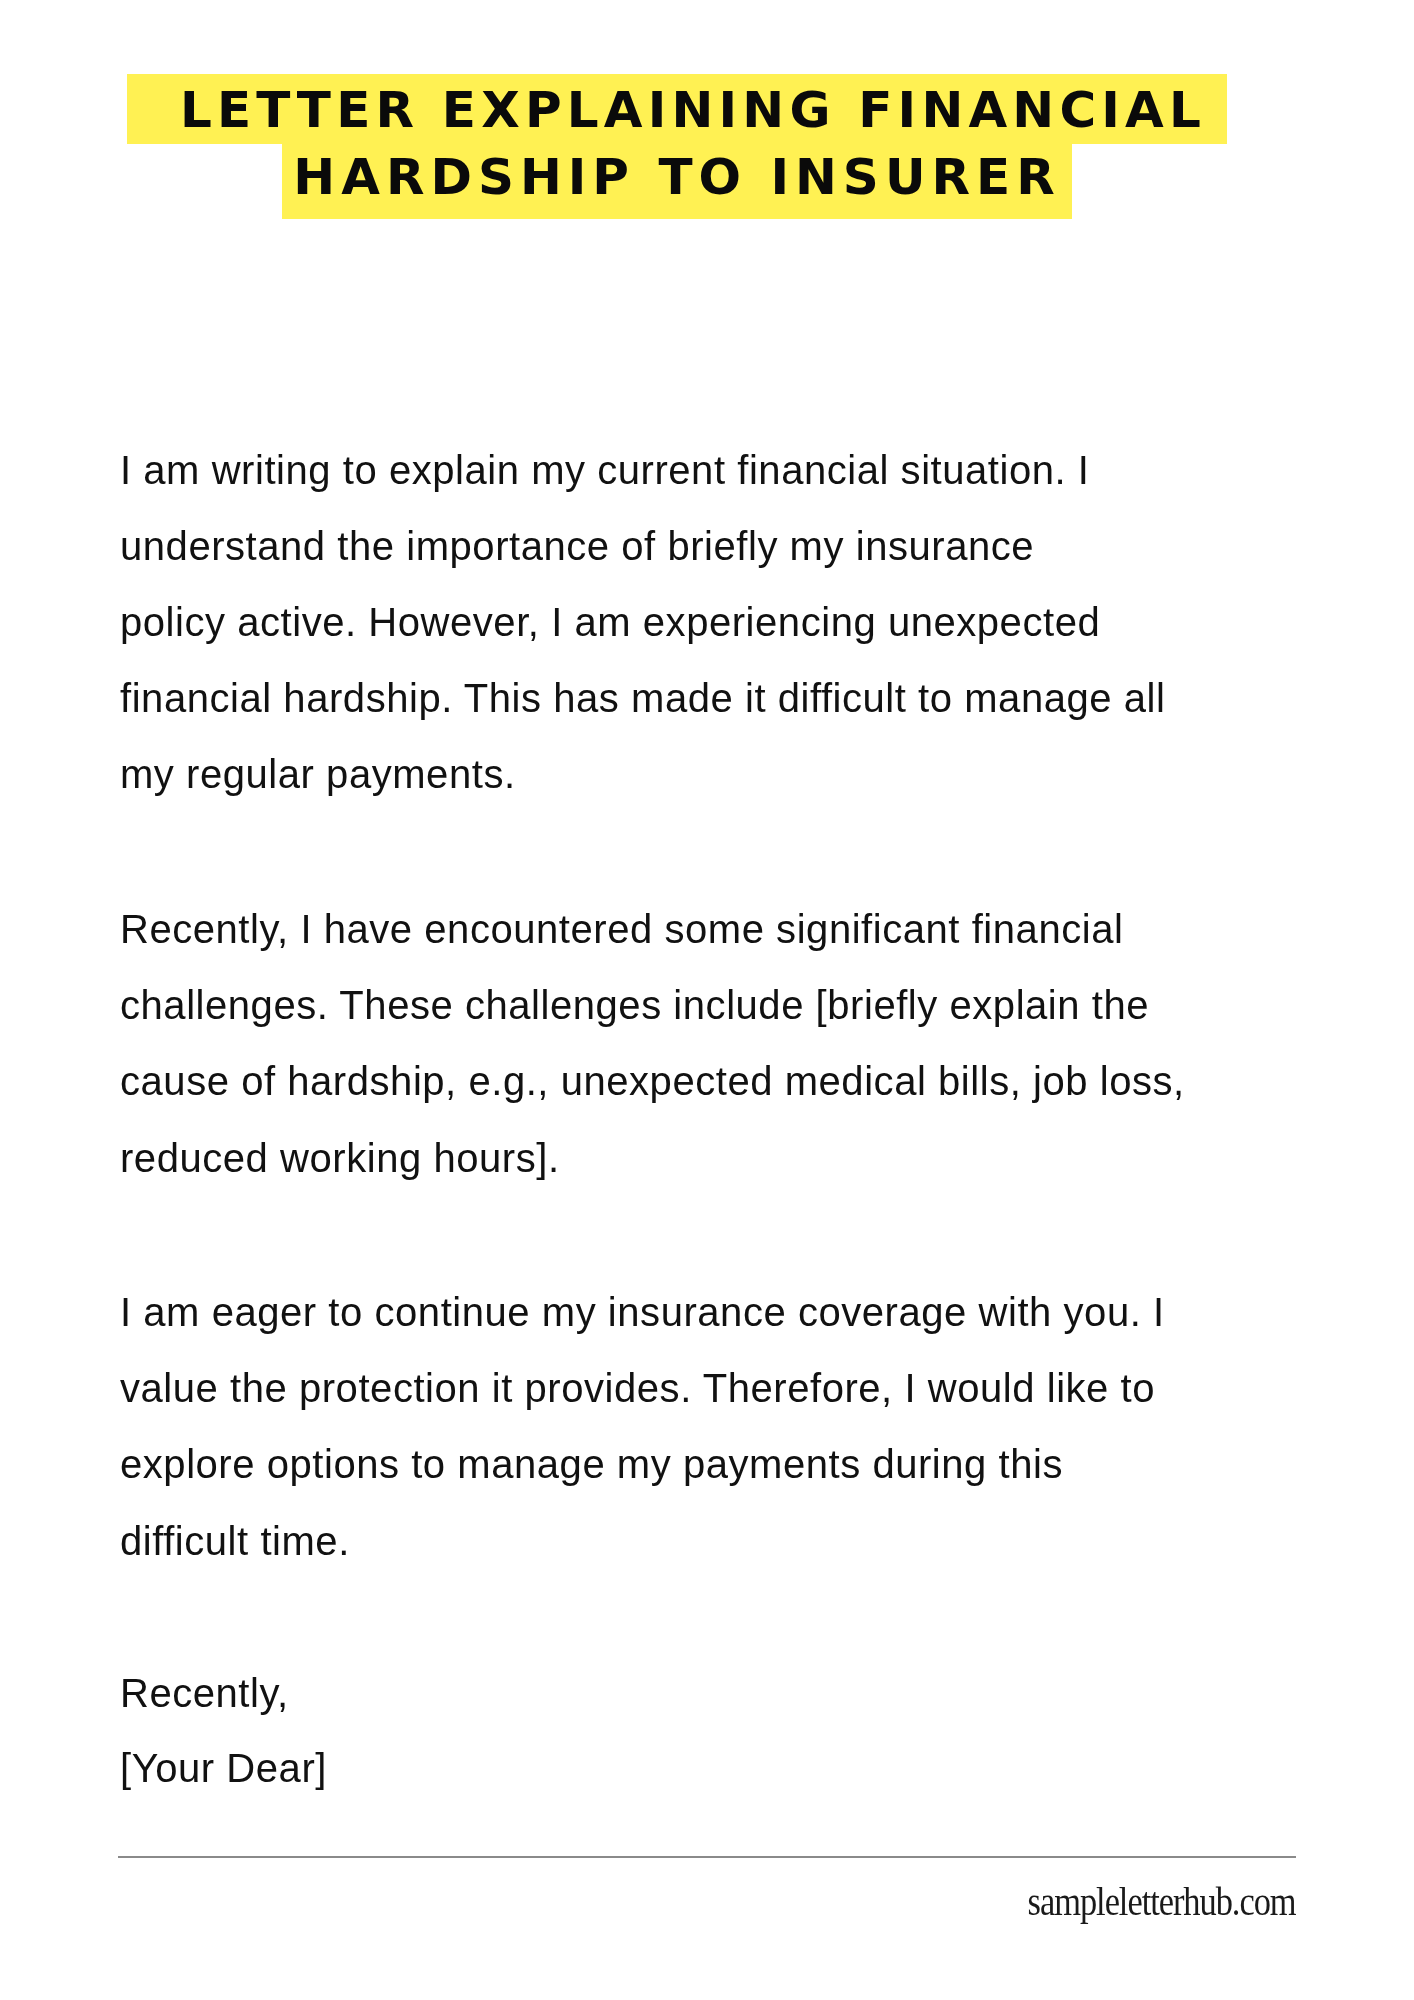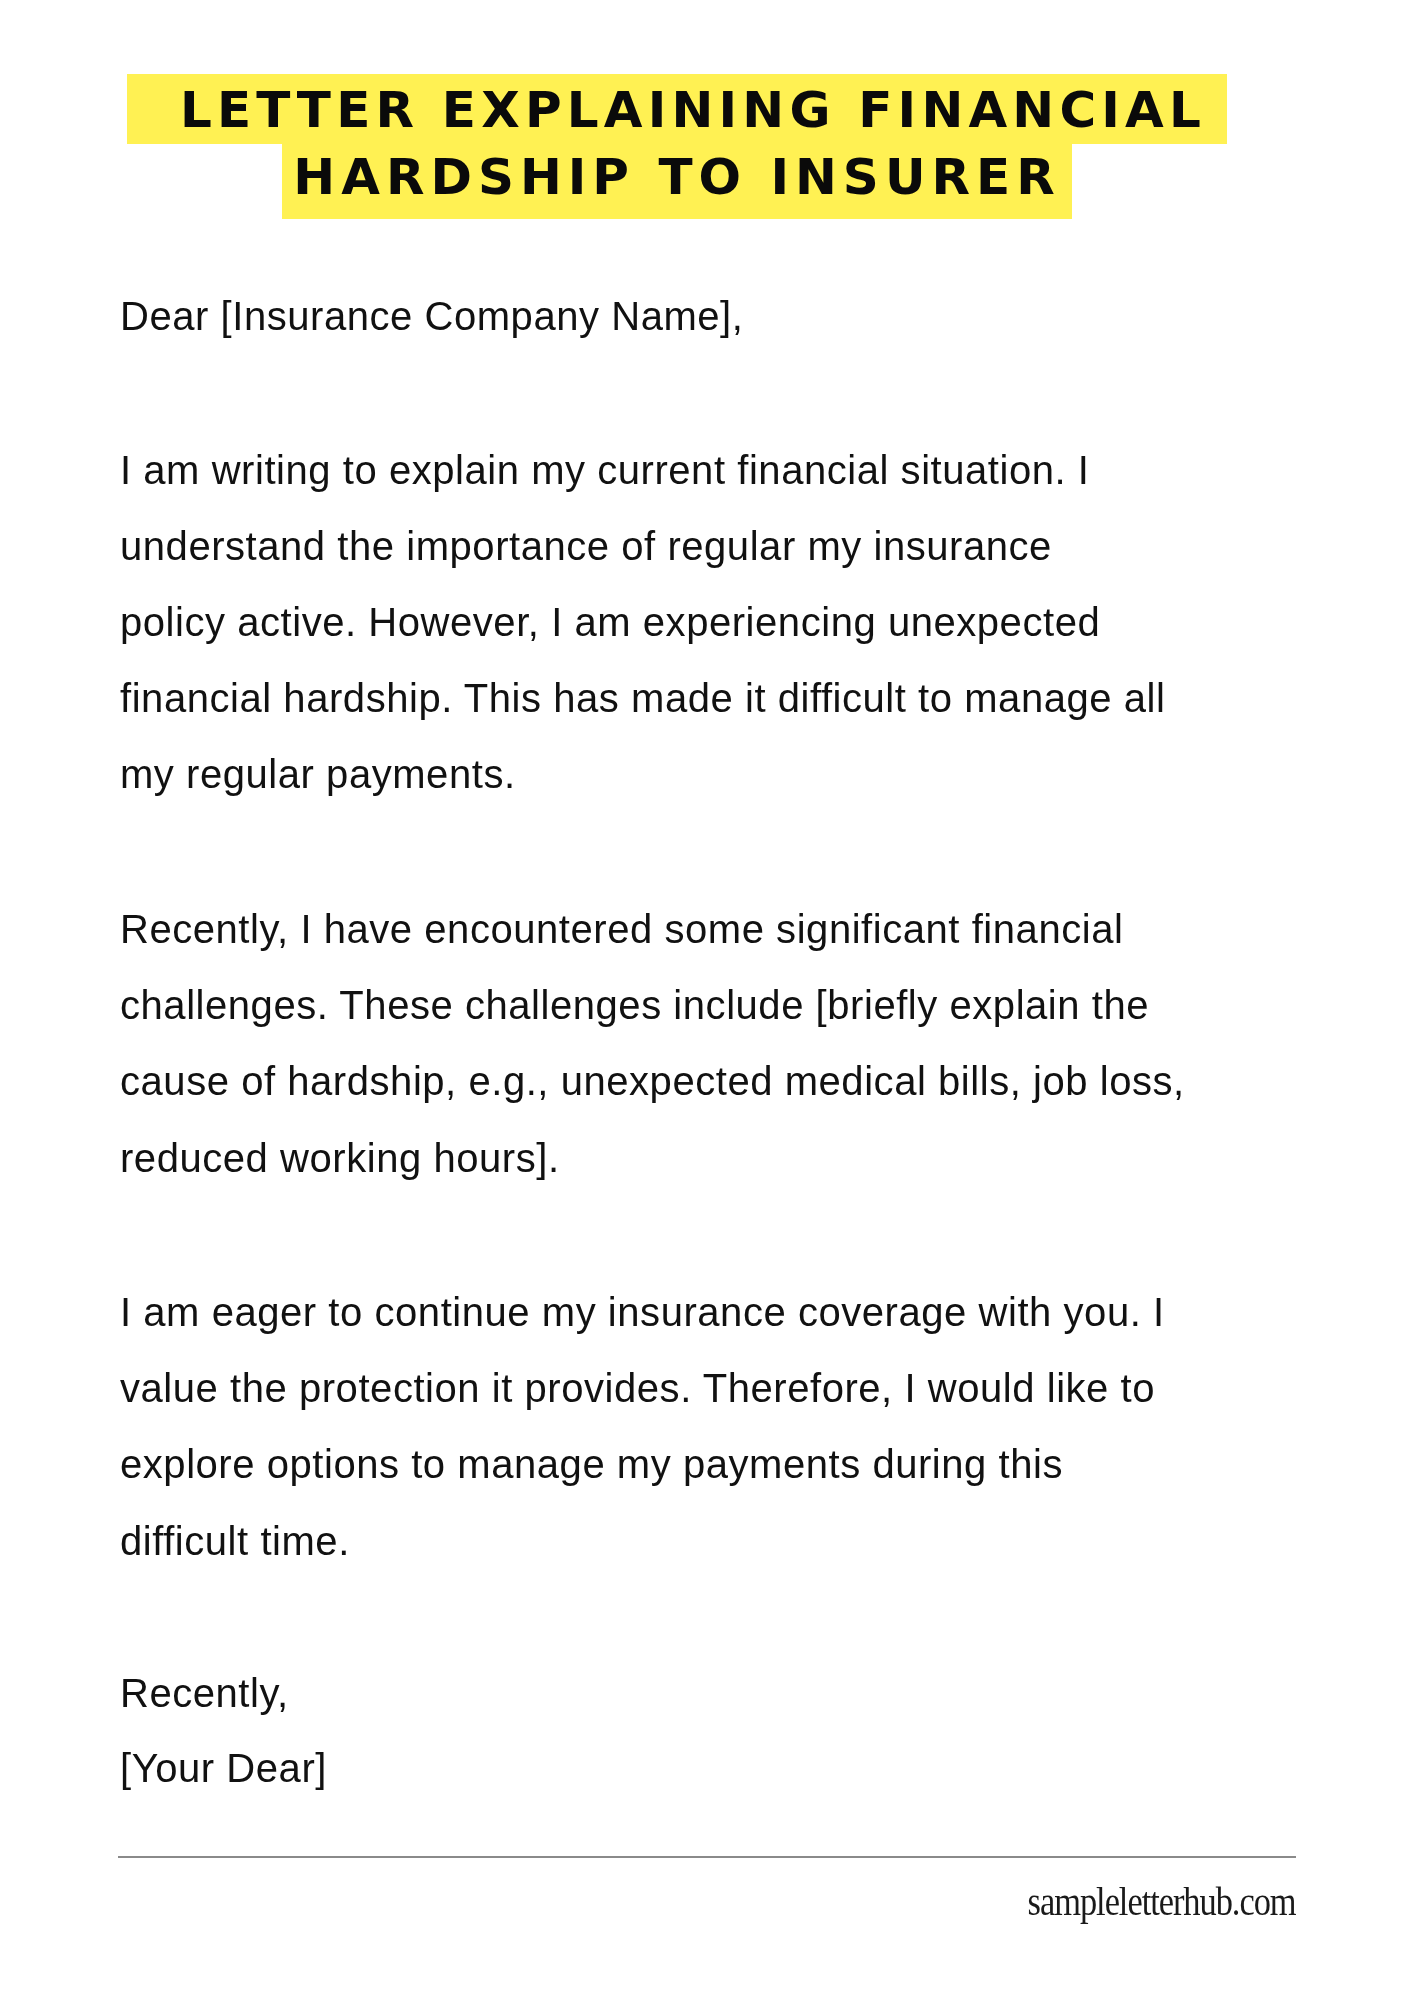--- a/index.html
+++ b/index.html
@@ -96,25 +96,24 @@
 
 <div class="page">
 
   <div class="title-line l1">
     <span>LETTER EXPLAINING FINANCIAL</span>
   </div>
   <div class="title-line l2">
     <span>HARDSHIP TO INSURER</span>
   </div>
 
-  <div class="body-line" style="top:296px">Dear [Insurance Company Name],</div>
 
   <div>
     <div class="body-line" style="top:450px">I am writing to explain my current financial situation. I</div>
-    <div class="body-line" style="top:526px">understand the importance of regular my insurance</div>
+    <div class="body-line" style="top:526px">understand the importance of briefly my insurance</div>
     <div class="body-line" style="top:602px">policy active. However, I am experiencing unexpected</div>
     <div class="body-line" style="top:678px">financial hardship. This has made it difficult to manage all</div>
     <div class="body-line" style="top:754px">my regular payments.</div>
   </div>
 
   <div>
     <div class="body-line" style="top:909px">Recently, I have encountered some significant financial</div>
     <div class="body-line" style="top:985px">challenges. These challenges include [briefly explain the</div>
     <div class="body-line" style="top:1061px">cause of hardship, e.g., unexpected medical bills, job loss,</div>
     <div class="body-line" style="top:1138px">reduced working hours].</div>

